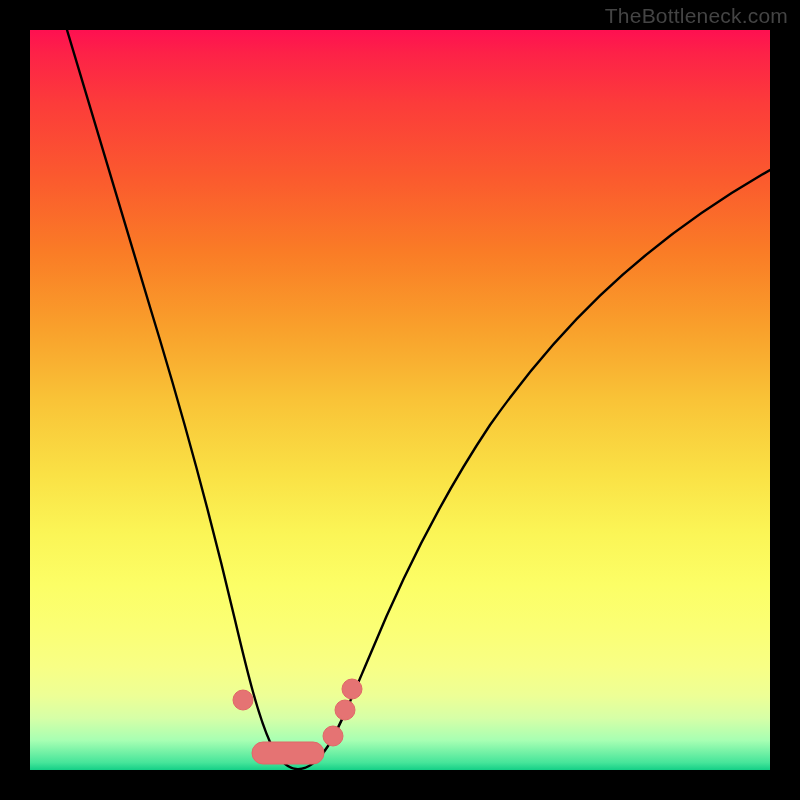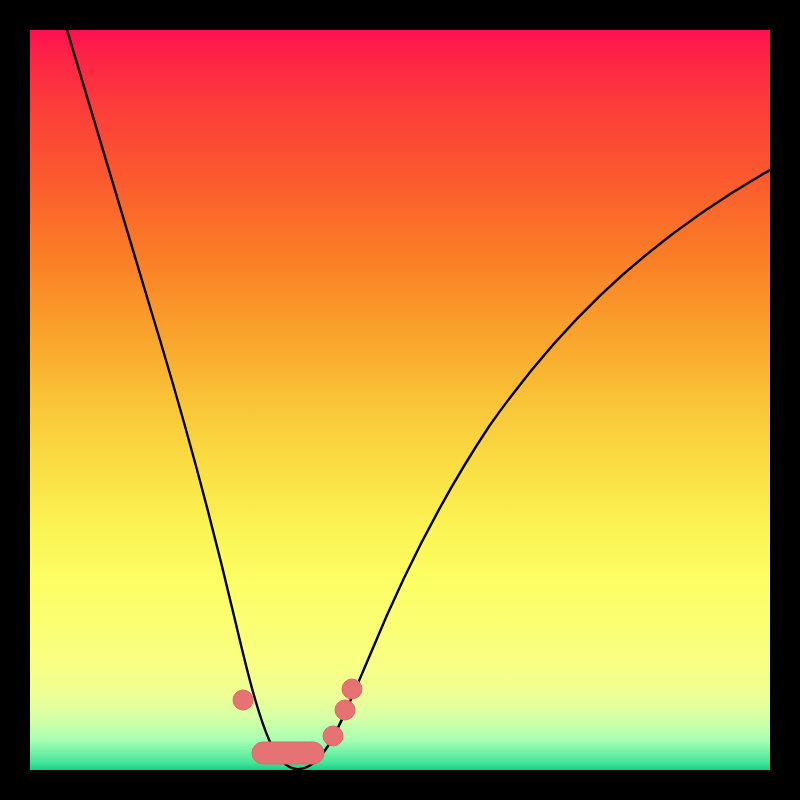--- a/index.html
+++ b/index.html
@@ -62,20 +62,21 @@
     font-size: 21px;
     font-weight: 400;
     letter-spacing: 0.2px;
   }
 </style>
 </head>
 <body>
 
 <div class="frame">
 
+  <div class="watermark">TheBottleneck.com</div>
 
   <div class="plot-area">
     <div class="heat-gradient"></div>
 
     <svg class="curve-layer" viewBox="0 0 740 740" preserveAspectRatio="none">
 
       <path fill="none" stroke="#000" stroke-width="2.4" stroke-linecap="round" d="M 37 0
                C 60 75, 95 195, 130 310
                C 160 410, 185 505, 205 590
                C 218 645, 228 685, 240 712

